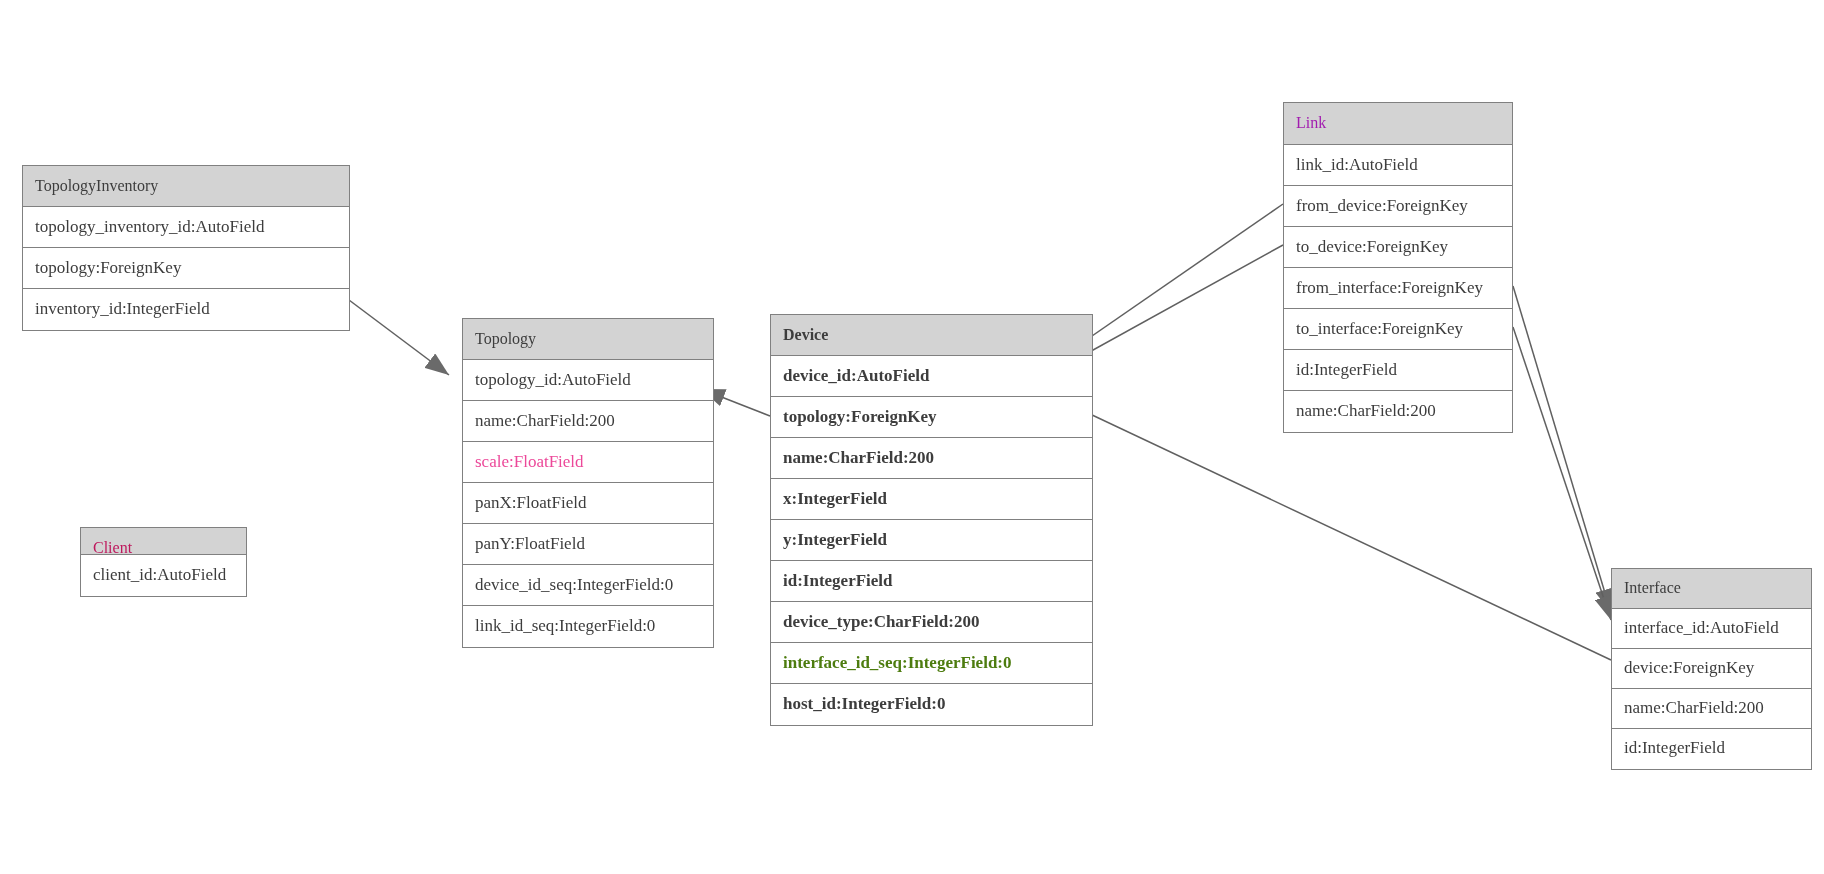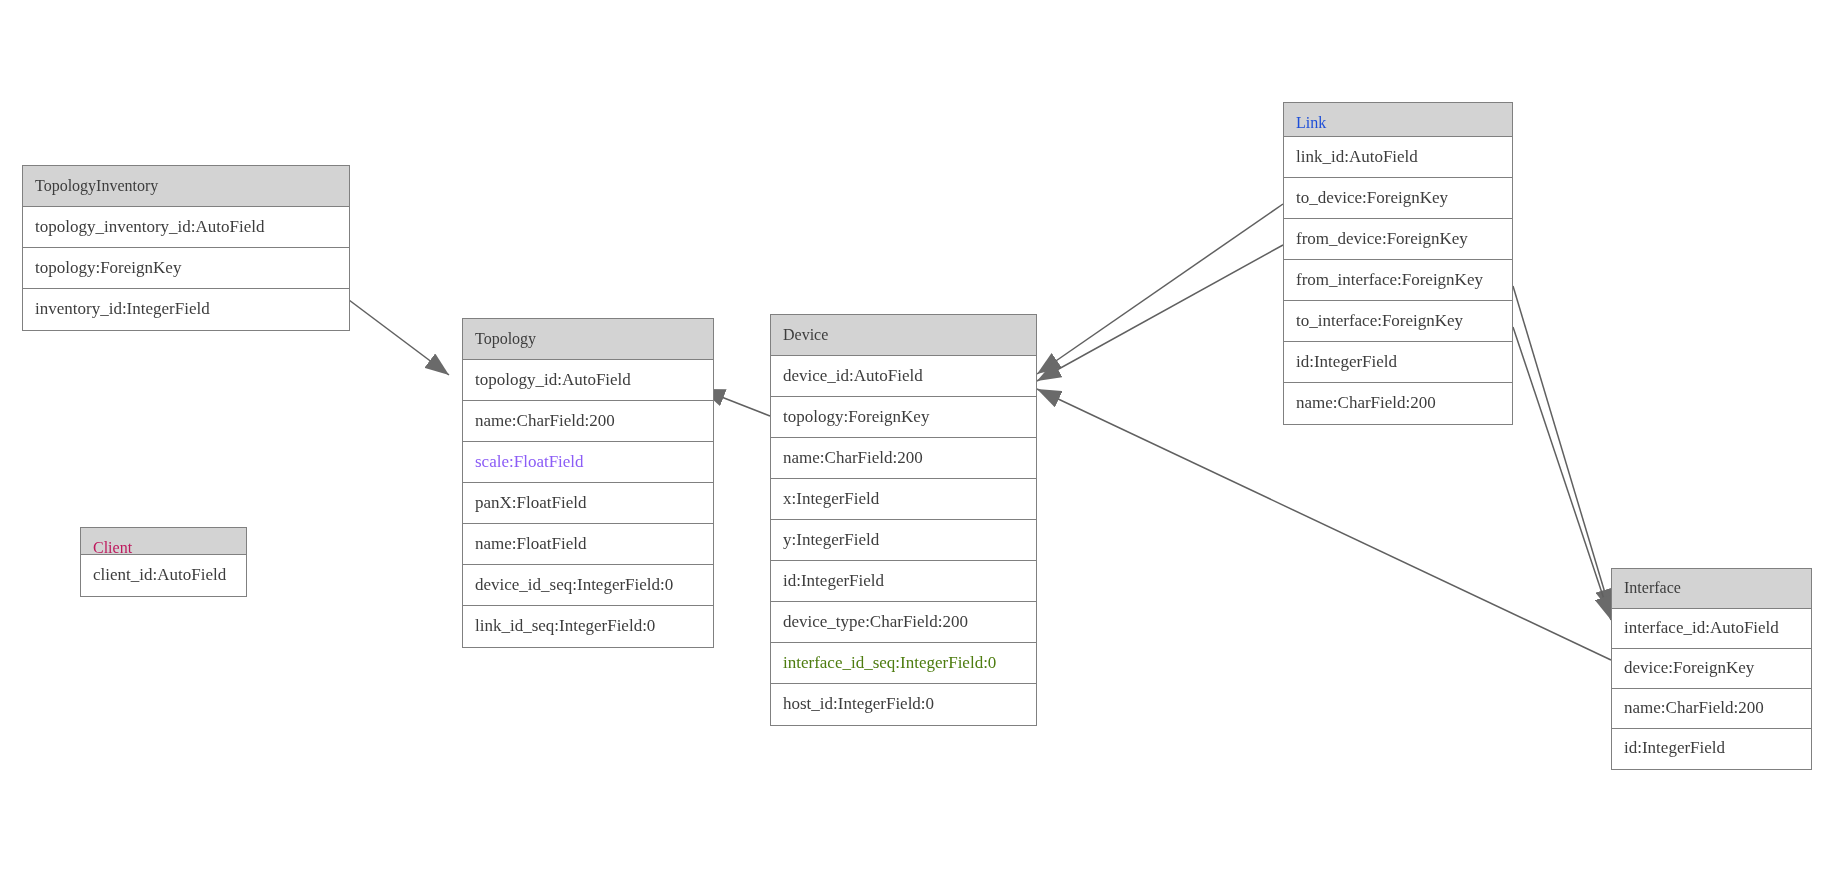--- a/index.html
+++ b/index.html
@@ -78,43 +78,43 @@
       <div class="entity-field" style="height: 41px; line-height: 39px; color: rgb(61, 61, 61); border-color: rgb(128, 128, 128);">inventory_id:IntegerField</div>
     </div>
     <div class="entity" style="left: 80px; top: 527px; width: 167px; border-color: rgb(128, 128, 128);">
       <div class="entity-header" style="height: 27px; line-height: 39px; background: rgb(211, 211, 211); color: #be185d; border-color: rgb(128, 128, 128);">Client</div>
       <div class="entity-field" style="height: 41px; line-height: 39px; color: rgb(61, 61, 61); border-color: rgb(128, 128, 128);">client_id:AutoField</div>
     </div>
     <div class="entity" style="left: 462px; top: 318px; width: 252px; border-color: rgb(128, 128, 128);">
       <div class="entity-header" style="height: 41px; line-height: 39px; background: rgb(211, 211, 211); color: rgb(61, 61, 61); border-color: rgb(128, 128, 128);">Topology</div>
       <div class="entity-field" style="height: 41px; line-height: 39px; color: rgb(61, 61, 61); border-color: rgb(128, 128, 128);">topology_id:AutoField</div>
       <div class="entity-field" style="height: 41px; line-height: 39px; color: rgb(61, 61, 61); border-color: rgb(128, 128, 128);">name:CharField:200</div>
-      <div class="entity-field" style="height: 41px; line-height: 39px; color: #8b5cf6; border-color: rgb(128, 128, 128);">scale:FloatField</div>
+      <div class="entity-field" style="height: 41px; line-height: 39px; color: #ec4899; border-color: rgb(128, 128, 128);">scale:FloatField</div>
       <div class="entity-field" style="height: 41px; line-height: 39px; color: rgb(61, 61, 61); border-color: rgb(128, 128, 128);">panX:FloatField</div>
-      <div class="entity-field" style="height: 41px; line-height: 39px; color: rgb(61, 61, 61); border-color: rgb(128, 128, 128);">name:FloatField</div>
+      <div class="entity-field" style="height: 41px; line-height: 39px; color: rgb(61, 61, 61); border-color: rgb(128, 128, 128);">panY:FloatField</div>
       <div class="entity-field" style="height: 41px; line-height: 39px; color: rgb(61, 61, 61); border-color: rgb(128, 128, 128);">device_id_seq:IntegerField:0</div>
       <div class="entity-field" style="height: 41px; line-height: 39px; color: rgb(61, 61, 61); border-color: rgb(128, 128, 128);">link_id_seq:IntegerField:0</div>
     </div>
-    <div class="entity" style="left: 770px; top: 314px; width: 267px; border-color: rgb(128, 128, 128);">
+    <div class="entity" style="left: 770px; top: 314px; width: 323px; border-color: rgb(128, 128, 128); font-weight: bold;">
       <div class="entity-header" style="height: 41px; line-height: 39px; background: rgb(211, 211, 211); color: rgb(61, 61, 61); border-color: rgb(128, 128, 128);">Device</div>
       <div class="entity-field" style="height: 41px; line-height: 39px; color: rgb(61, 61, 61); border-color: rgb(128, 128, 128);">device_id:AutoField</div>
       <div class="entity-field" style="height: 41px; line-height: 39px; color: rgb(61, 61, 61); border-color: rgb(128, 128, 128);">topology:ForeignKey</div>
       <div class="entity-field" style="height: 41px; line-height: 39px; color: rgb(61, 61, 61); border-color: rgb(128, 128, 128);">name:CharField:200</div>
       <div class="entity-field" style="height: 41px; line-height: 39px; color: rgb(61, 61, 61); border-color: rgb(128, 128, 128);">x:IntegerField</div>
       <div class="entity-field" style="height: 41px; line-height: 39px; color: rgb(61, 61, 61); border-color: rgb(128, 128, 128);">y:IntegerField</div>
       <div class="entity-field" style="height: 41px; line-height: 39px; color: rgb(61, 61, 61); border-color: rgb(128, 128, 128);">id:IntegerField</div>
       <div class="entity-field" style="height: 41px; line-height: 39px; color: rgb(61, 61, 61); border-color: rgb(128, 128, 128);">device_type:CharField:200</div>
       <div class="entity-field" style="height: 41px; line-height: 39px; color: #4d7c0f; border-color: rgb(128, 128, 128);">interface_id_seq:IntegerField:0</div>
       <div class="entity-field" style="height: 41px; line-height: 39px; color: rgb(61, 61, 61); border-color: rgb(128, 128, 128);">host_id:IntegerField:0</div>
     </div>
     <div class="entity" style="left: 1283px; top: 102px; width: 230px; border-color: rgb(128, 128, 128);">
-      <div class="entity-header" style="height: 34px; line-height: 39px; background: rgb(211, 211, 211); color: #1d4ed8; border-color: rgb(128, 128, 128);">Link</div>
+      <div class="entity-header" style="height: 42px; line-height: 39px; background: rgb(211, 211, 211); color: #a21caf; border-color: rgb(128, 128, 128);">Link</div>
       <div class="entity-field" style="height: 41px; line-height: 39px; color: rgb(61, 61, 61); border-color: rgb(128, 128, 128);">link_id:AutoField</div>
+      <div class="entity-field" style="height: 41px; line-height: 39px; color: rgb(61, 61, 61); border-color: rgb(128, 128, 128);">from_device:ForeignKey</div>
       <div class="entity-field" style="height: 41px; line-height: 39px; color: rgb(61, 61, 61); border-color: rgb(128, 128, 128);">to_device:ForeignKey</div>
-      <div class="entity-field" style="height: 41px; line-height: 39px; color: rgb(61, 61, 61); border-color: rgb(128, 128, 128);">from_device:ForeignKey</div>
       <div class="entity-field" style="height: 41px; line-height: 39px; color: rgb(61, 61, 61); border-color: rgb(128, 128, 128);">from_interface:ForeignKey</div>
       <div class="entity-field" style="height: 41px; line-height: 39px; color: rgb(61, 61, 61); border-color: rgb(128, 128, 128);">to_interface:ForeignKey</div>
       <div class="entity-field" style="height: 41px; line-height: 39px; color: rgb(61, 61, 61); border-color: rgb(128, 128, 128);">id:IntegerField</div>
       <div class="entity-field" style="height: 41px; line-height: 39px; color: rgb(61, 61, 61); border-color: rgb(128, 128, 128);">name:CharField:200</div>
     </div>
     <div class="entity" style="left: 1611px; top: 568px; width: 201px; border-color: rgb(128, 128, 128);">
       <div class="entity-header" style="height: 40px; line-height: 38px; background: rgb(211, 211, 211); color: rgb(61, 61, 61); border-color: rgb(128, 128, 128);">Interface</div>
       <div class="entity-field" style="height: 40px; line-height: 38px; color: rgb(61, 61, 61); border-color: rgb(128, 128, 128);">interface_id:AutoField</div>
       <div class="entity-field" style="height: 40px; line-height: 38px; color: rgb(61, 61, 61); border-color: rgb(128, 128, 128);">device:ForeignKey</div>
       <div class="entity-field" style="height: 40px; line-height: 38px; color: rgb(61, 61, 61); border-color: rgb(128, 128, 128);">name:CharField:200</div>

